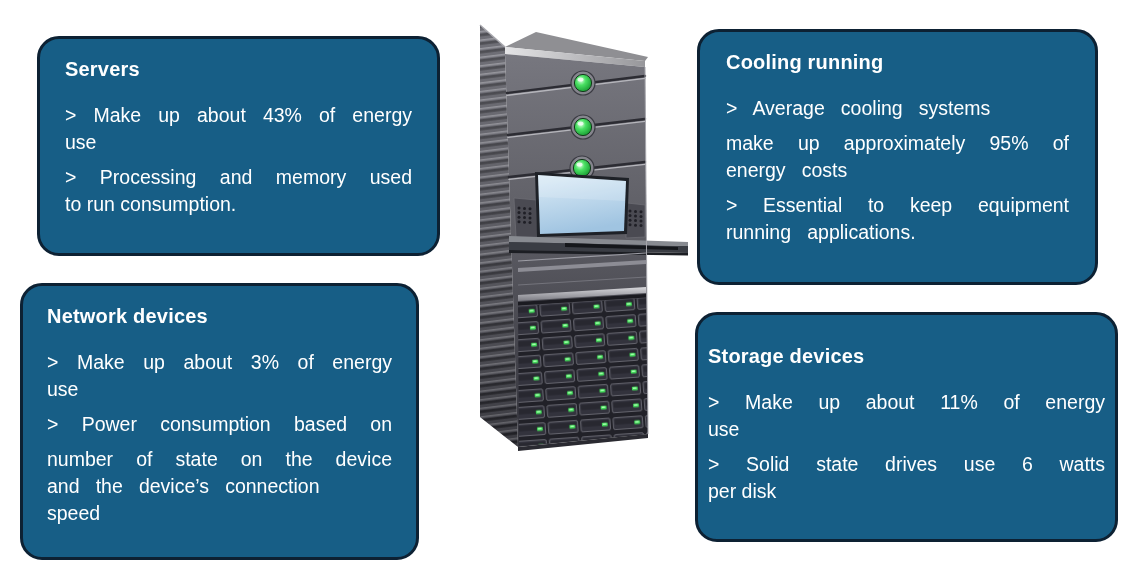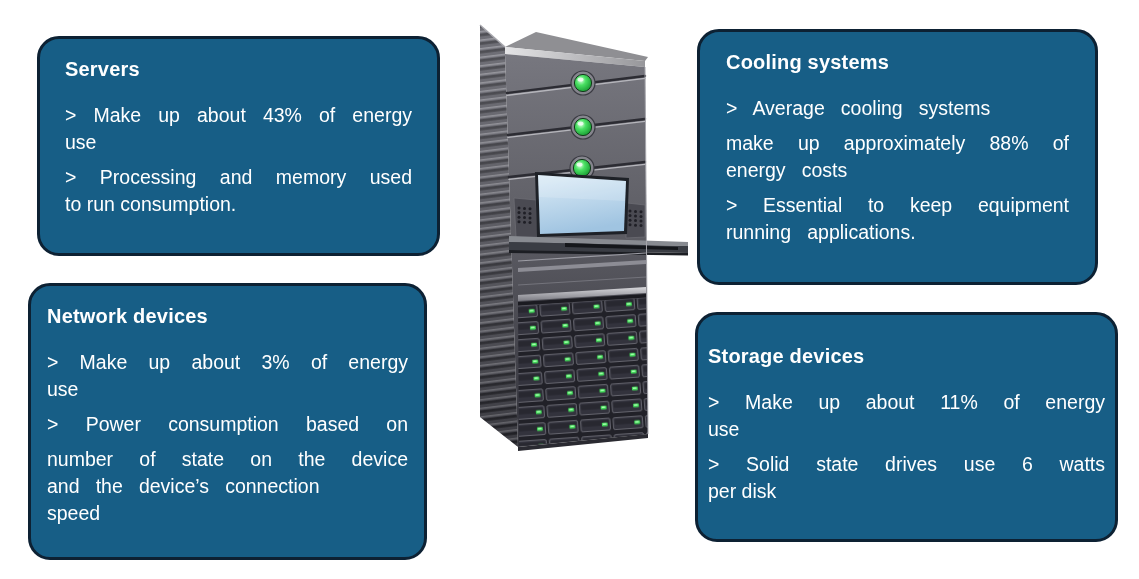--- a/index.html
+++ b/index.html
@@ -7,21 +7,21 @@
     position:relative; width:1139px; height:579px; background:#ffffff;
     font-family:"Liberation Sans", sans-serif; overflow:hidden;
   }
   .card {
     position:absolute; box-sizing:border-box;
     background:#175E86; border:3px solid #0D2133; border-radius:22px;
     color:#ffffff;
   }
   #card-servers { left:37px;  top:36px;  width:403px; height:220px; padding:19px 25px; }
   #card-cooling { left:697px; top:29px;  width:401px; height:256px; padding:19px 26px; }
-  #card-network { left:28px;  top:283px; width:399px; height:277px; padding:19px 16px; }
+  #card-network { left:20px;  top:283px; width:399px; height:277px; padding:19px 24px; }
   #card-storage { left:695px; top:312px; width:423px; height:230px; padding:30px 10px; }
   .card-title { margin:0 0 21px 0; font-size:20px; font-weight:bold; letter-spacing:0.2px; }
   .card-body  { font-size:19.5px; line-height:27px; }
   .line       { white-space:normal; }
   .line.full  { text-align:justify; text-align-last:justify;margin-top:8px; }
   .line.wide  { word-spacing:0.55em; }
   .rack { position:absolute; left:452px; top:3px; width:240px; height:460px; margin:0; }
 </style>
 </head>
 <body>
@@ -32,24 +32,24 @@
     <h2 class="card-title">Servers</h2>
     <div class="card-body">
       <div class="line full">&gt; Make up about 43% of energy</div>
       <div class="line">use</div>
       <div class="line full">&gt; Processing and memory used</div>
       <div class="line">to run consumption.</div>
     </div>
   </section>
 
   <section class="card" id="card-cooling">
-    <h2 class="card-title">Cooling systems</h2>
+    <h2 class="card-title">Cooling running</h2>
     <div class="card-body">
       <div class="line wide">&gt; Average cooling systems</div>
-      <div class="line full">make up approximately 88% of</div>
+      <div class="line full">make up approximately 95% of</div>
       <div class="line wide">energy costs</div>
       <div class="line full">&gt; Essential to keep equipment</div>
       <div class="line wide">running applications.</div>
     </div>
   </section>
 
   <section class="card" id="card-network">
     <h2 class="card-title">Network devices</h2>
     <div class="card-body">
       <div class="line full">&gt; Make up about 3% of energy</div>

